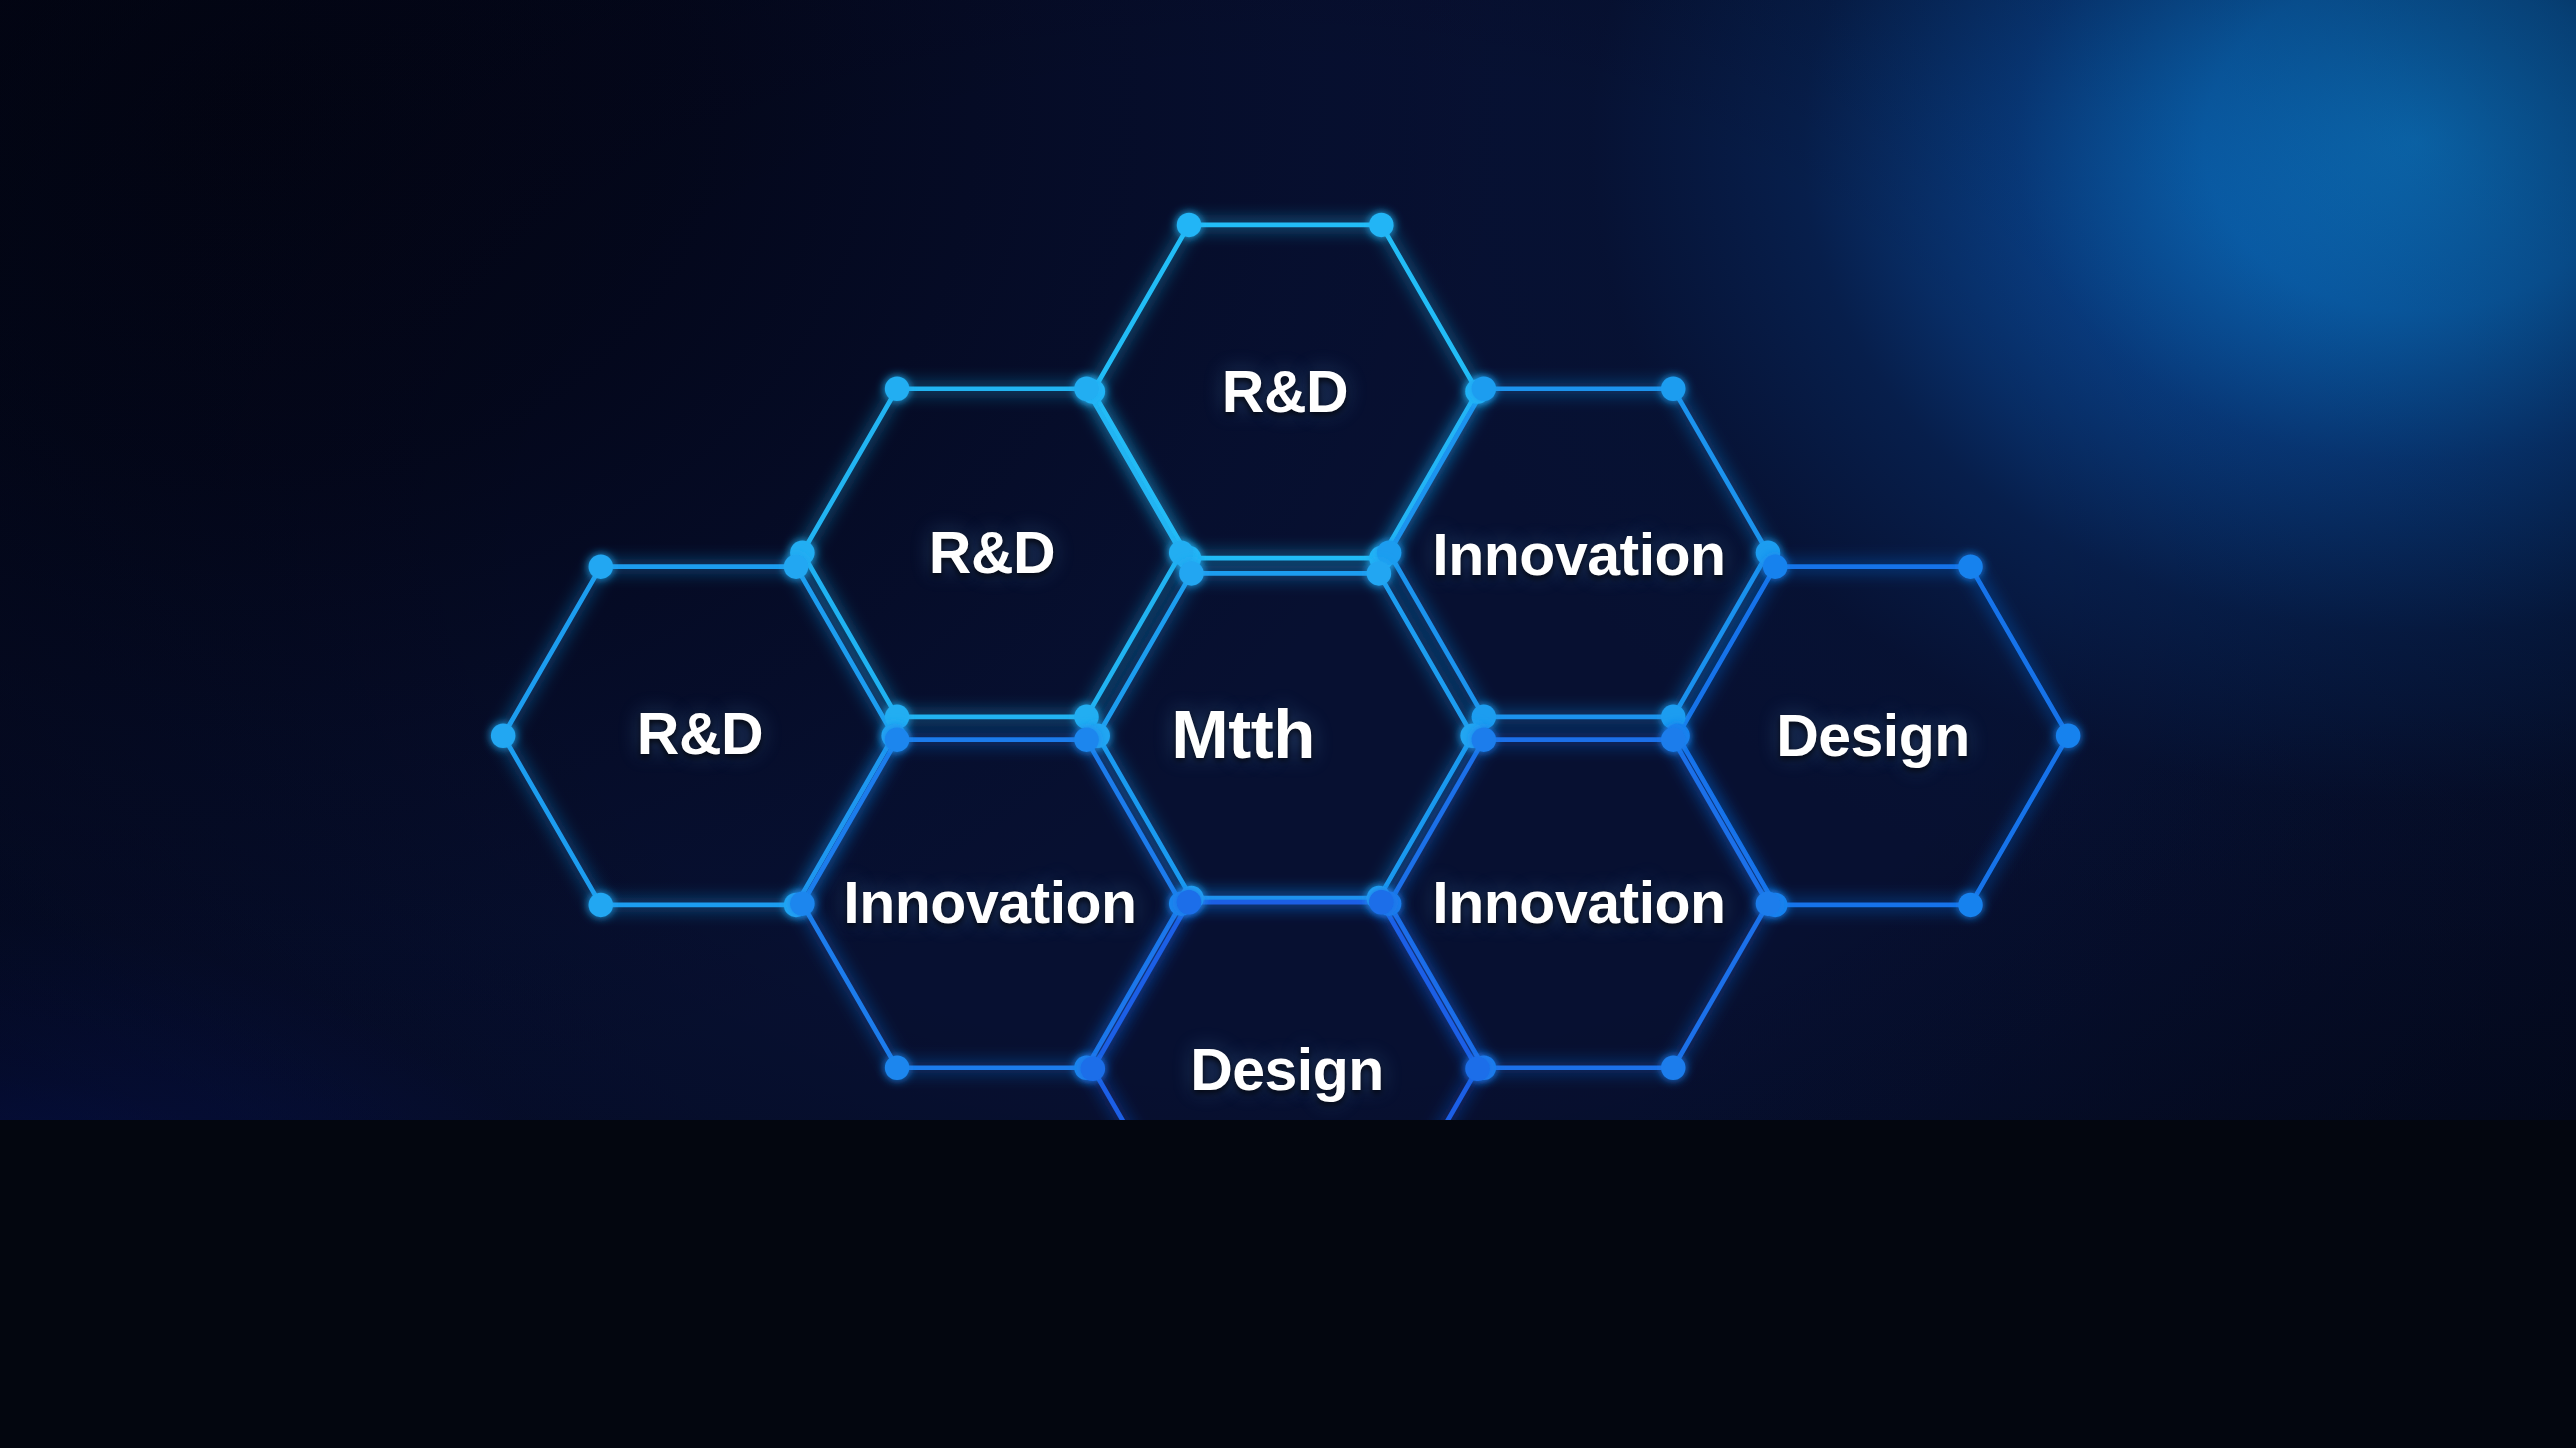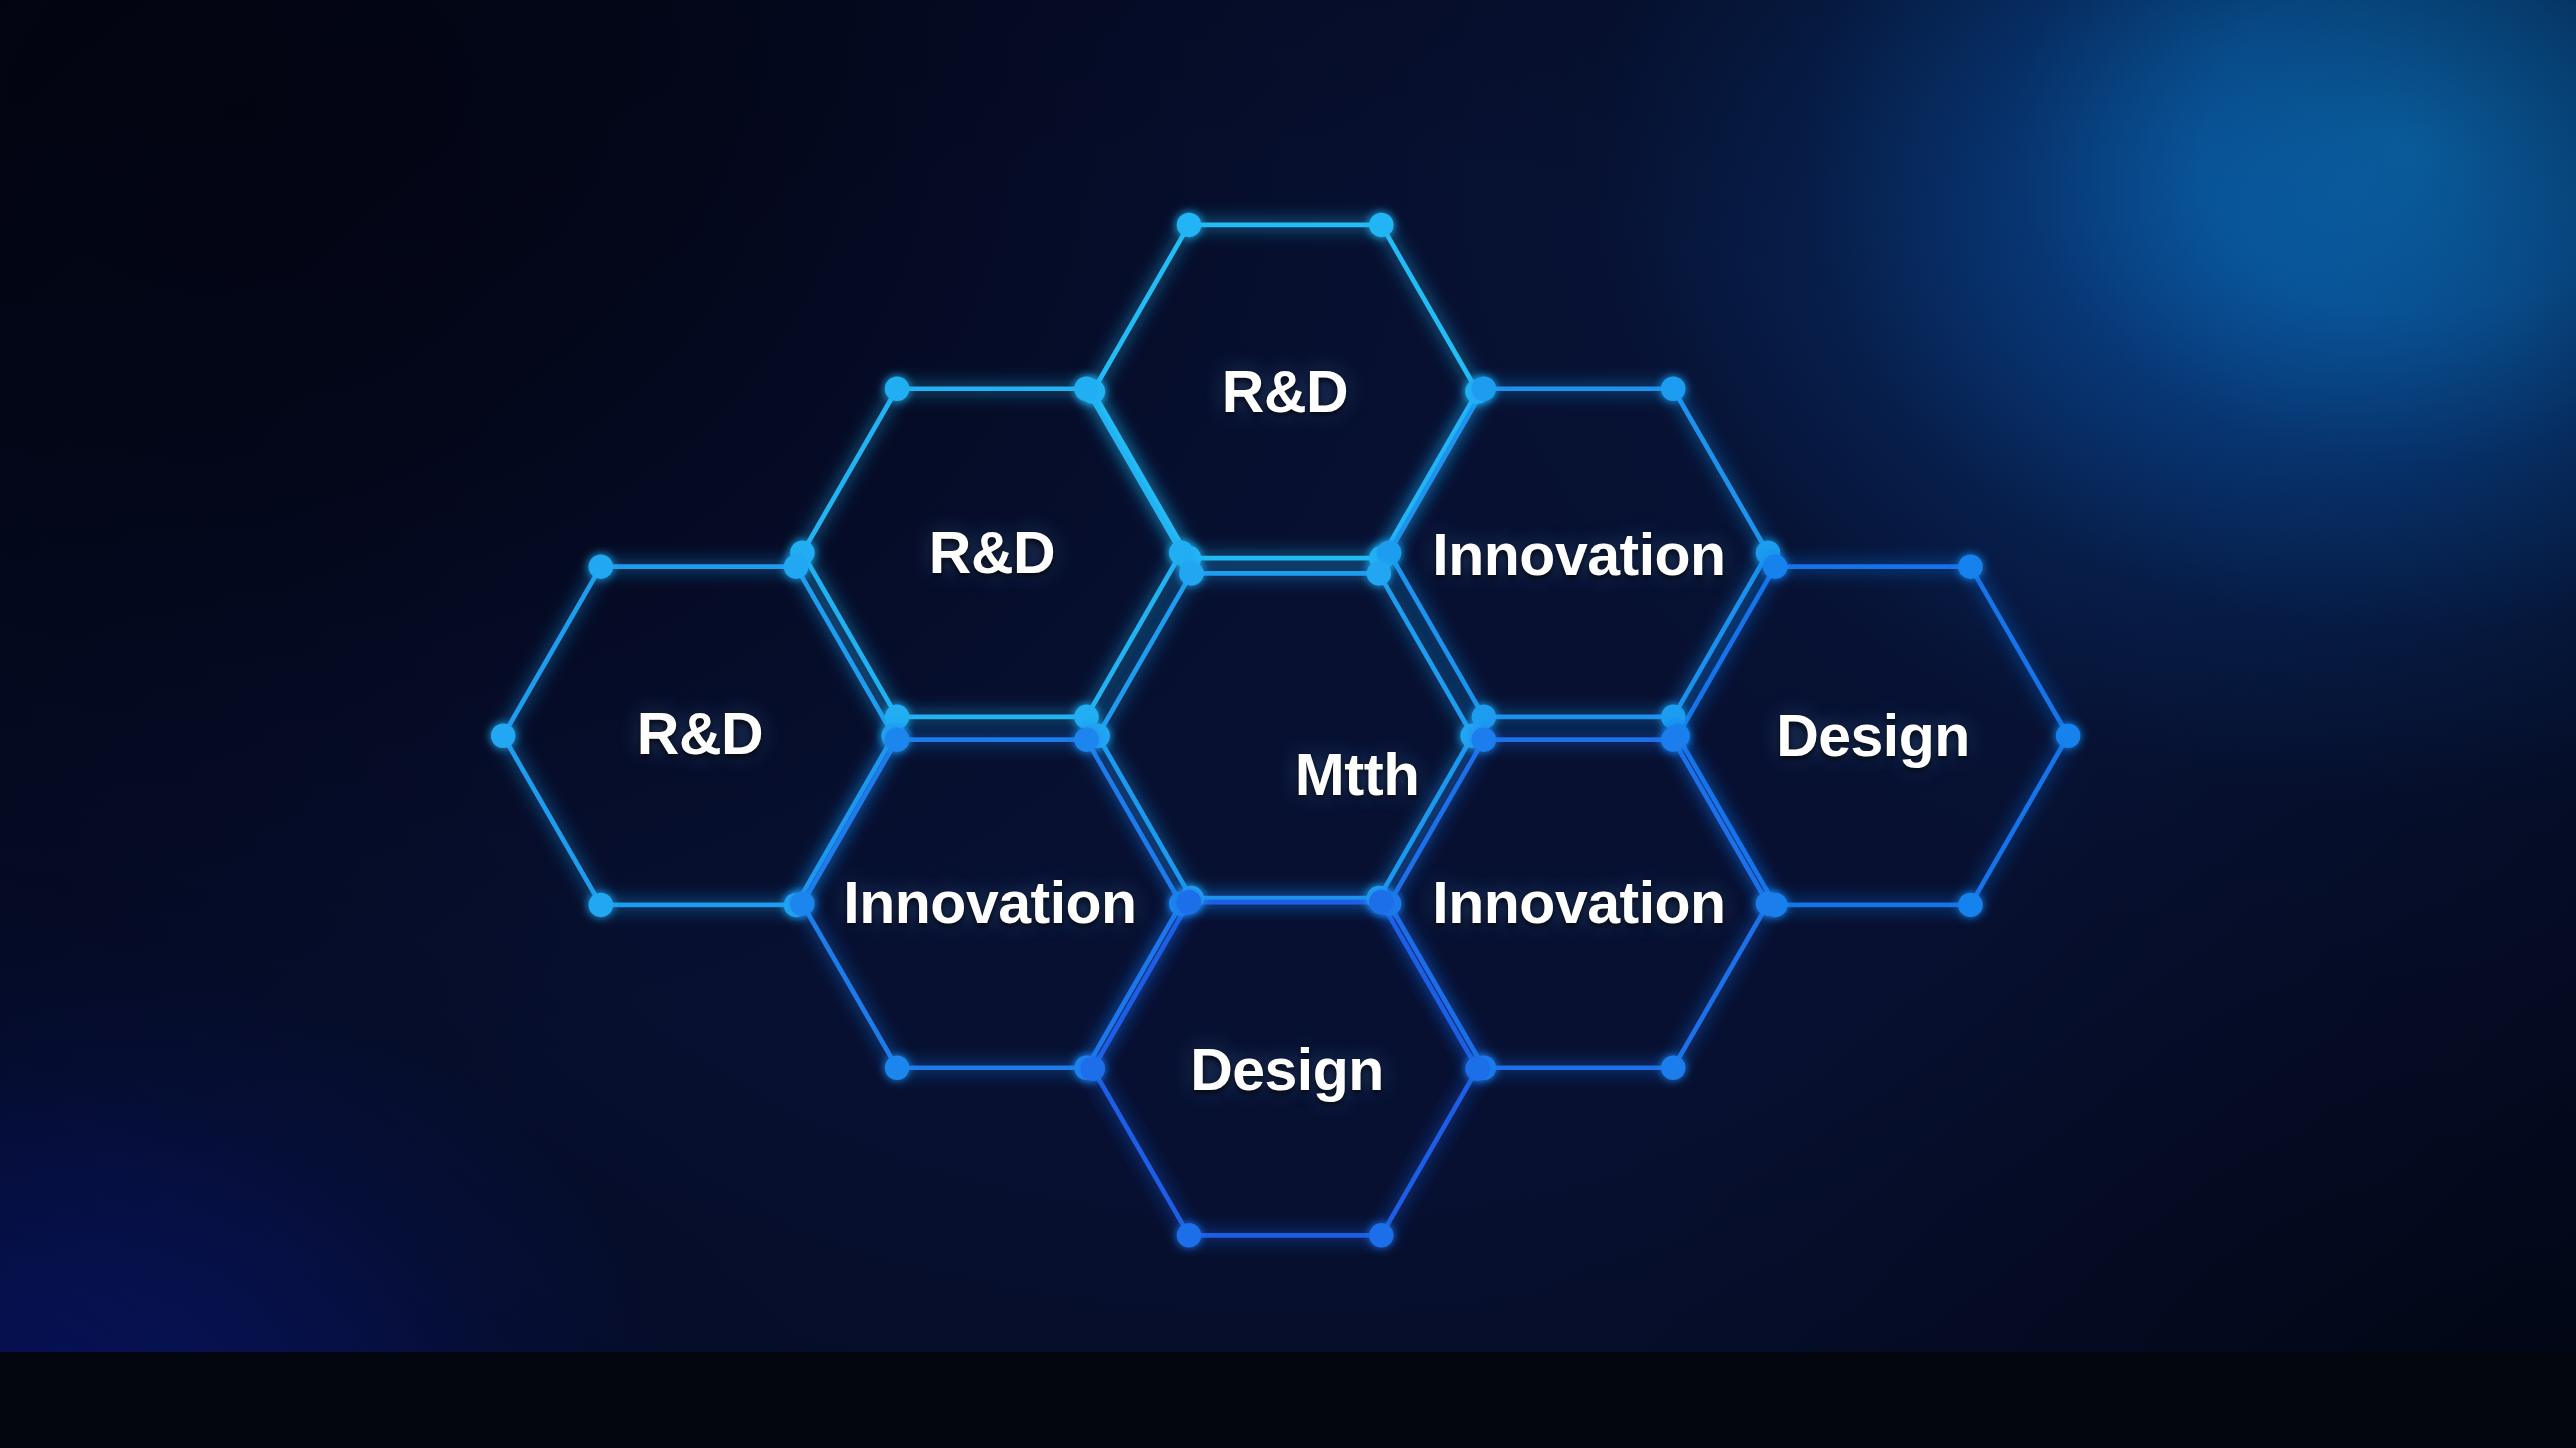--- a/index.html
+++ b/index.html
@@ -3,21 +3,21 @@
 <meta charset="utf-8">
 <style>
   html, body {
     margin: 0;
     padding: 0;
     background: #03060f;
   }
   #stage {
     position: relative;
     width: 2576px;
-    height: 1352px;
+    height: 1120px;
     overflow: hidden;
     font-family: "Liberation Sans", sans-serif;
   }
   
   .bg-base {
     position: absolute;
     inset: 0;
     background: #071031;
   }
   .bg-glow-tr {
@@ -169,21 +169,21 @@
         <circle cx="1260.05" cy="956.42" r="13" fill="#1b6ee9" filter="url(#nodeglow)"></circle>
         <circle cx="1463.95" cy="956.42" r="13" fill="#1b6ee9" filter="url(#nodeglow)"></circle>
       </g>
   </svg>
 
   <div id="label-layer">
       <div class="hex-label" style="left: 1285px; top: 392px; font-size: 59px;">R&amp;D</div>
       <div class="hex-label" style="left: 992px; top: 553px; font-size: 59px;">R&amp;D</div>
       <div class="hex-label" style="left: 1579px; top: 555px; font-size: 59px;">Innovation</div>
       <div class="hex-label" style="left: 700px; top: 734px; font-size: 59px;">R&amp;D</div>
-      <div class="hex-label" style="left: 1357px; top: 734px; font-size: 60px; margin-top: 40px;">Mtth</div>
+      <div class="hex-label" style="left: 1243px; top: 734px; font-size: 69px;">Mtth</div>
       <div class="hex-label" style="left: 1873px; top: 736px; font-size: 59px;">Design</div>
       <div class="hex-label" style="left: 990px; top: 903px; font-size: 59px;">Innovation</div>
       <div class="hex-label" style="left: 1579px; top: 903px; font-size: 59px;">Innovation</div>
       <div class="hex-label" style="left: 1287px; top: 1070px; font-size: 59px;">Design</div>
     </div>
 
 </div>
 
 
 </body></html>

